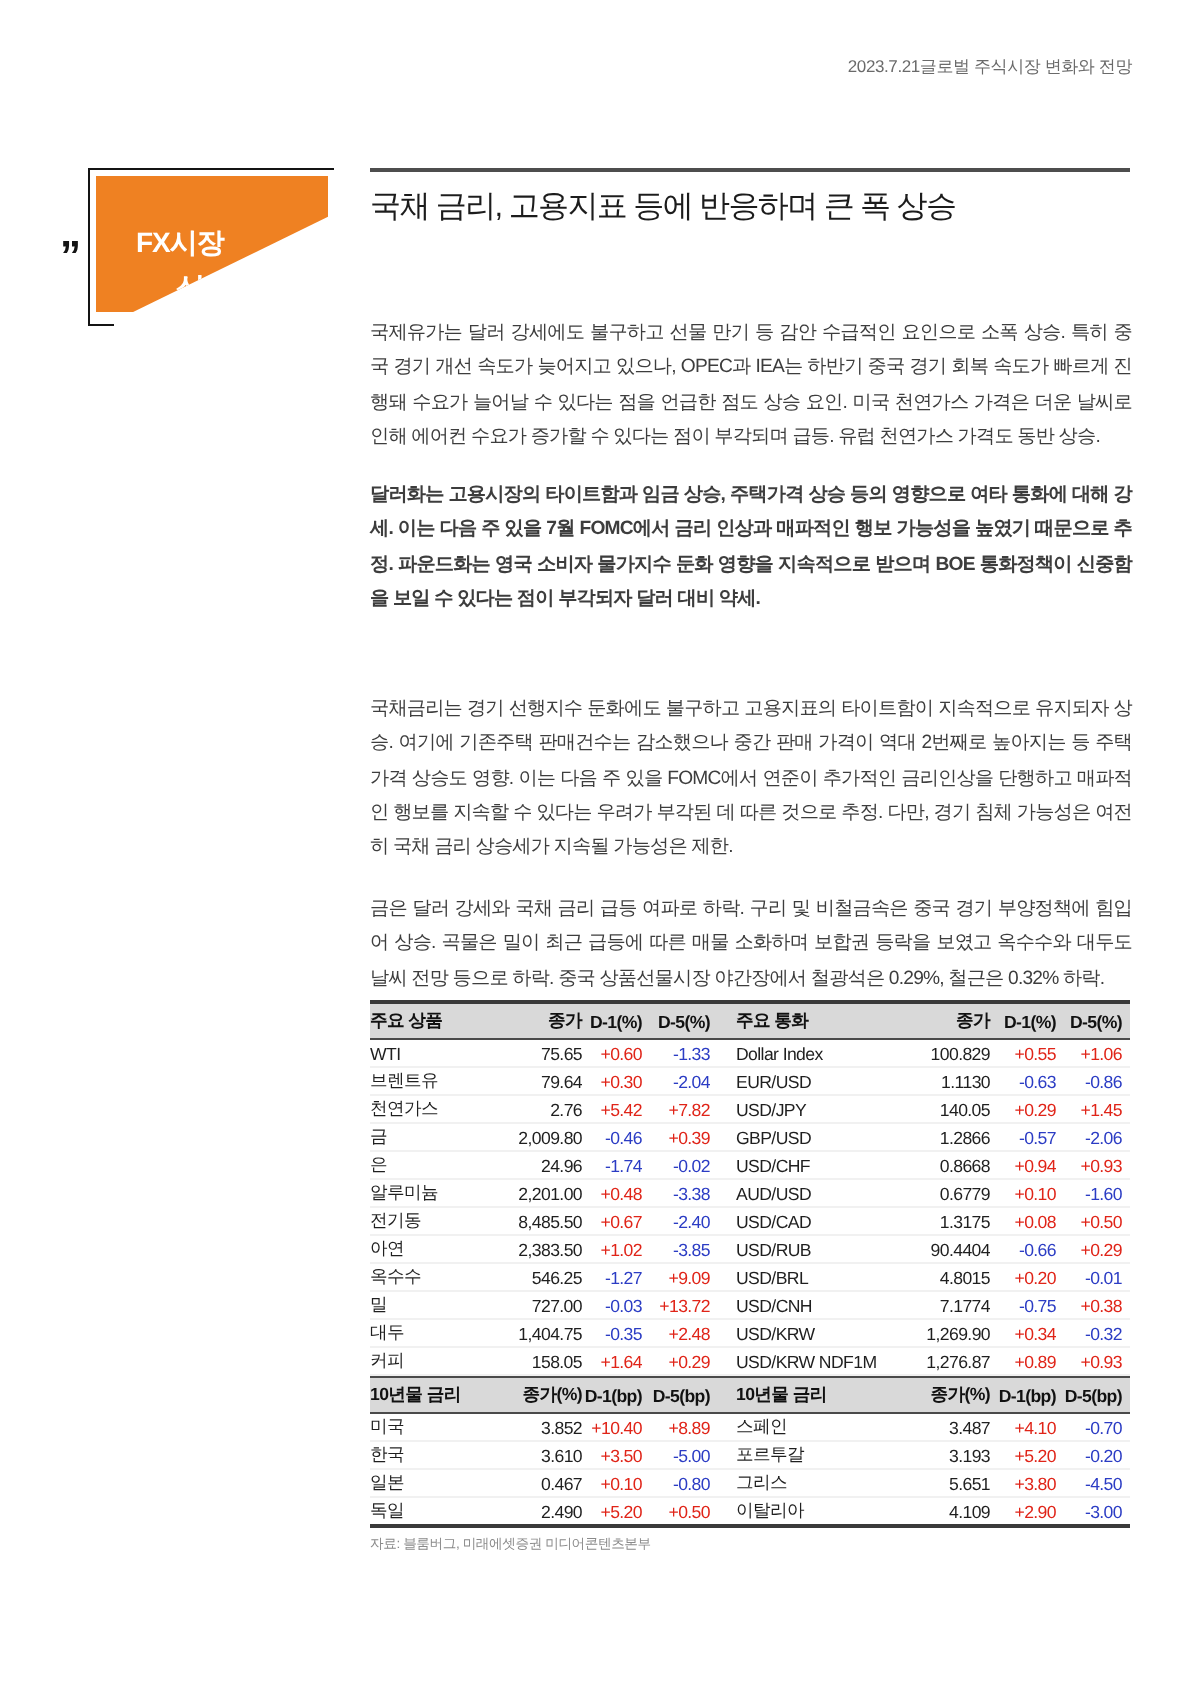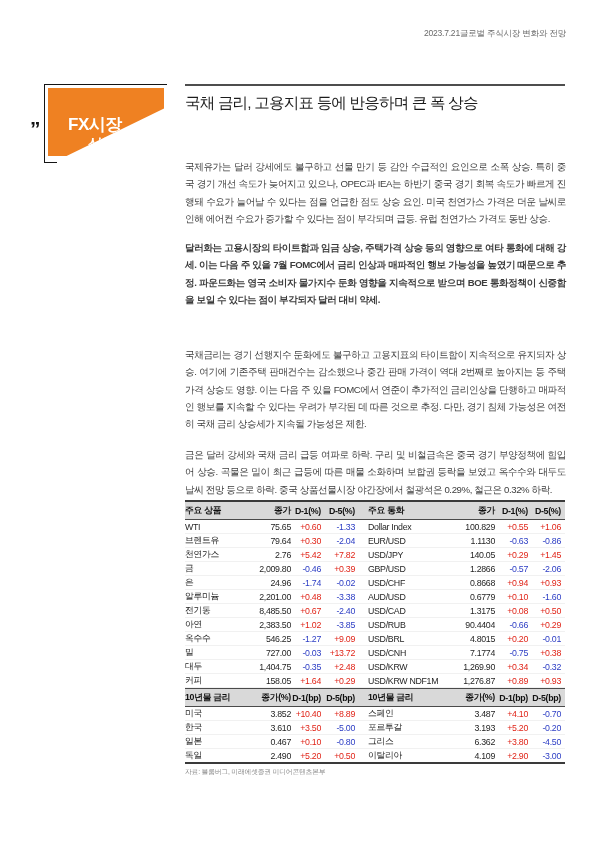--- a/index.html
+++ b/index.html
@@ -13,21 +13,21 @@
   
   .tag-frame{position:absolute;left:44px;top:84px;width:122px;height:78px;
              border-top:1.5px solid #141414;border-left:1.5px solid #141414;}
   .tag-frame::after{content:"";position:absolute;left:-1.5px;bottom:0;width:13px;height:0;
              border-bottom:1.5px solid #141414;}
   .tag-quote{position:absolute;left:30px;top:118px;font-size:21px;font-weight:bold;color:#141414;
              line-height:1;}
   .tag-shape{position:absolute;left:3px;top:3px;width:116px;height:68px;background:var(--accent);
              clip-path:polygon(0 0,100% 0,100% 30%,16% 100%,0 100%);}
   .tag-shape .l1{position:absolute;top:9px;left:40px;font-size:15px;font-weight:bold;color:#fff;letter-spacing:-0.5px;margin-top:38px;}
-  .tag-shape .l2{position:absolute;top:25px;left:7px;font-size:17px;font-weight:bold;color:#fff;letter-spacing:-0.5px;padding-left:13px;}
+  .tag-shape .l2{position:absolute;top:25px;left:7px;font-size:14px;font-weight:bold;color:#fff;letter-spacing:-0.5px;padding-left:13px;}
 
   
   .title-rule{position:absolute;left:185px;top:84px;width:380px;height:2px;background:#4e4e4e;}
   .article-title{position:absolute;left:185px;top:93px;width:380px;font-size:15.5px;
                  color:#1c1c1c;letter-spacing:-0.8px;}
   .para{position:absolute;left:185px;width:381px;font-size:9.6px;line-height:17.3px;
         color:#3d3d3d;text-align:justify;letter-spacing:-0.4px;}
   .p1{top:158px;} .p2{top:239px;} .p3{top:346px;} .p4{top:446px;}
 
   
@@ -272,21 +272,21 @@
             <td>3.193</td>
             <td class="pos">+5.20</td>
             <td class="neg">-0.20</td>
           </tr>
           <tr>
             <td>일본</td>
             <td>0.467</td>
             <td class="pos">+0.10</td>
             <td class="neg">-0.80</td>
             <td>그리스</td>
-            <td>6.362</td>
+            <td>5.651</td>
             <td class="pos">+3.80</td>
             <td class="neg">-4.50</td>
           </tr>
           <tr>
             <td>독일</td>
             <td>2.490</td>
             <td class="pos">+5.20</td>
             <td class="pos">+0.50</td>
             <td>이탈리아</td>
             <td>4.109</td>

